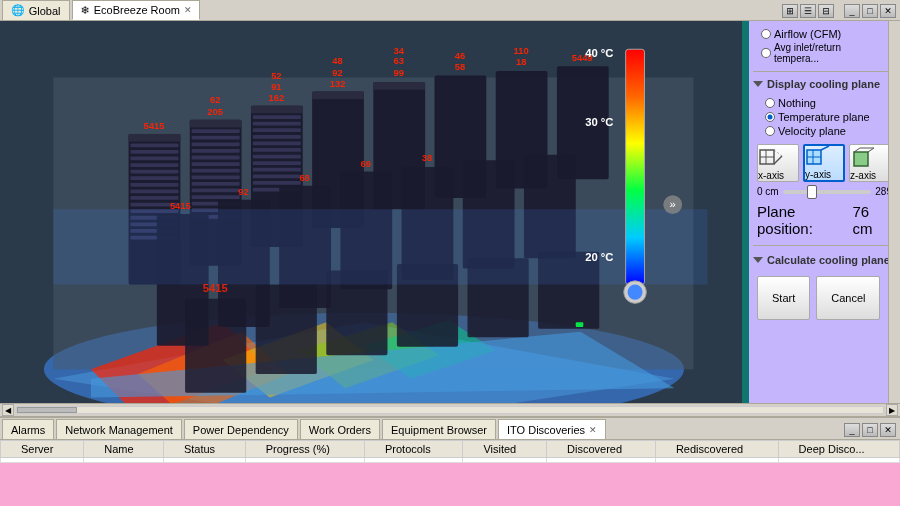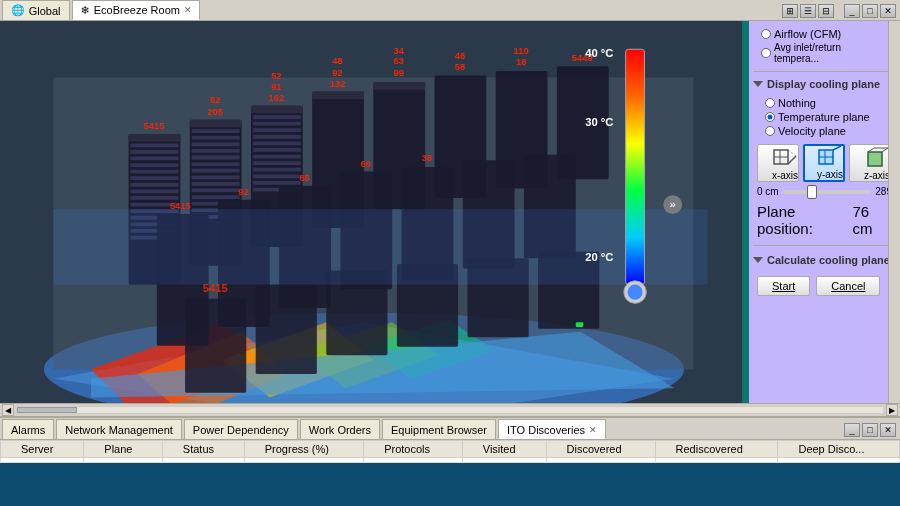--- a/index.html
+++ b/index.html
@@ -116,21 +116,21 @@
 
     .axis-btn {
       width: 42px;
       height: 38px;
       border: 1px solid #aaa;
       background: linear-gradient(to bottom, #ffffff, #ddd);
       cursor: pointer;
       border-radius: 2px;
       display: flex;
       flex-direction: column;
-      align-items: flex-end;
+      align-items: flex-start;
       justify-content: center;
       font-size: 10px;
       gap: 2px;
     }
     .axis-btn.active {
       border: 2px solid #005fcc;
       background: linear-gradient(to bottom, #ddeeff, #bbddff);
     }
 
     .slider-row {
@@ -171,34 +171,33 @@
     }
 
     .action-buttons {
       display: flex;
       gap: 6px;
       padding: 4px;
       margin-top: 4px;
     }
 
     .action-btn {
-      padding: 3px 14px;
+      padding: 15px 14px;
       border: 1px solid #aaa;
       background: linear-gradient(to bottom, #ffffff, #ddd);
       cursor: pointer;
       border-radius: 2px;
       font-size: 11px;
-      text-decoration: underline;
     }
 
     
     .bottom-section {
       height: 95px;
       border-top: 2px solid #aca899;
-      background: #0c4a6e;
+      background: #f9a8d4;
     }
 
     .bottom-tab-bar {
       display: flex;
       height: 22px;
       background: #d4d0c8;
       border-bottom: 1px solid #aca899;
       align-items: flex-end;
       padding: 0 2px;
     }
@@ -610,21 +609,21 @@
         <div class="win-btn">□</div>
         <div class="win-btn">✕</div>
       </div>
     </div>
 
     <div style="overflow-x:auto;overflow-y:auto;height:62px;">
       <table class="bottom-table">
         <thead>
           <tr>
             <th>Server</th>
-            <th>Plane</th>
+            <th>Name</th>
             <th>Status</th>
             <th>Progress (%)</th>
             <th>Protocols</th>
             <th>Visited</th>
             <th>Discovered</th>
             <th>Rediscovered</th>
             <th>Deep Disco...</th>
           </tr>
         </thead>
         <tbody>

